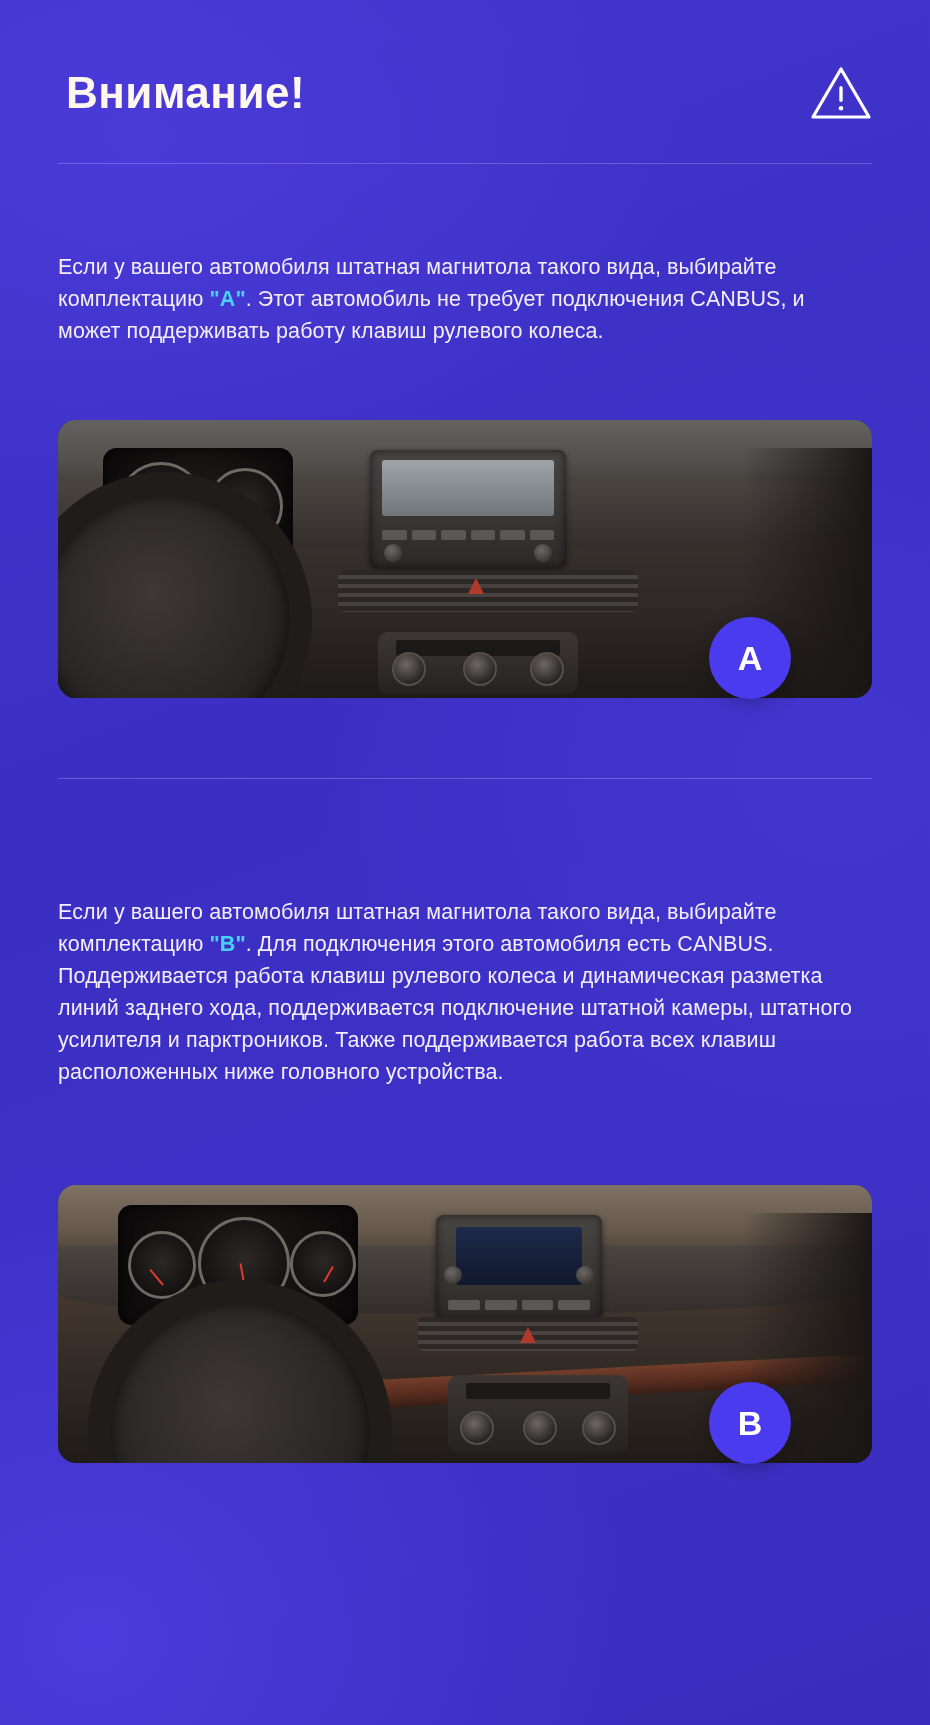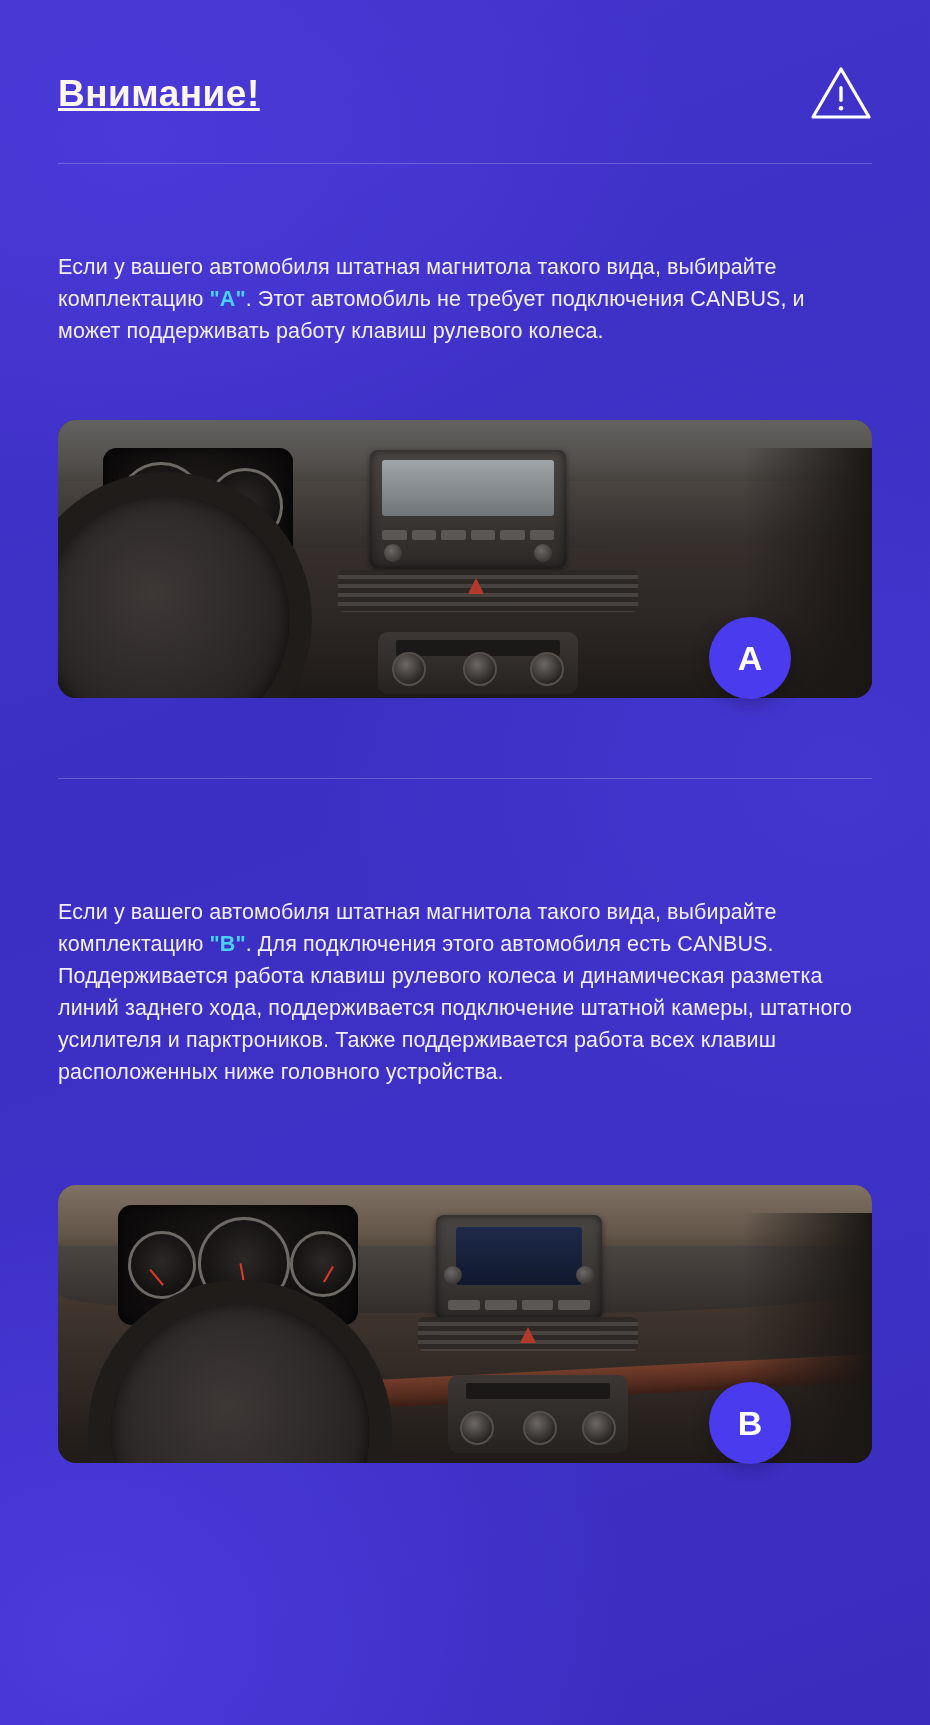--- a/index.html
+++ b/index.html
@@ -31,27 +31,26 @@
     position: absolute;
     left: 58px;
     top: 48px;
     width: 814px;
     height: 90px;
     display: flex;
     align-items: center;
     justify-content: space-between;
   }
   .title {
-    font-size: 37px;
+    font-size: 44px;
     font-weight: bold;
     letter-spacing: 0.5px;
     color: #fdf7ef;
     line-height: 1;
-    margin: 0;
-    text-decoration: underline;
+    margin: 8px;
   }
   .warn-icon svg { display: block; }
 
   
   .divider {
     position: absolute;
     left: 58px;
     width: 814px;
     height: 1px;
     background: rgba(255,255,255,0.22);

